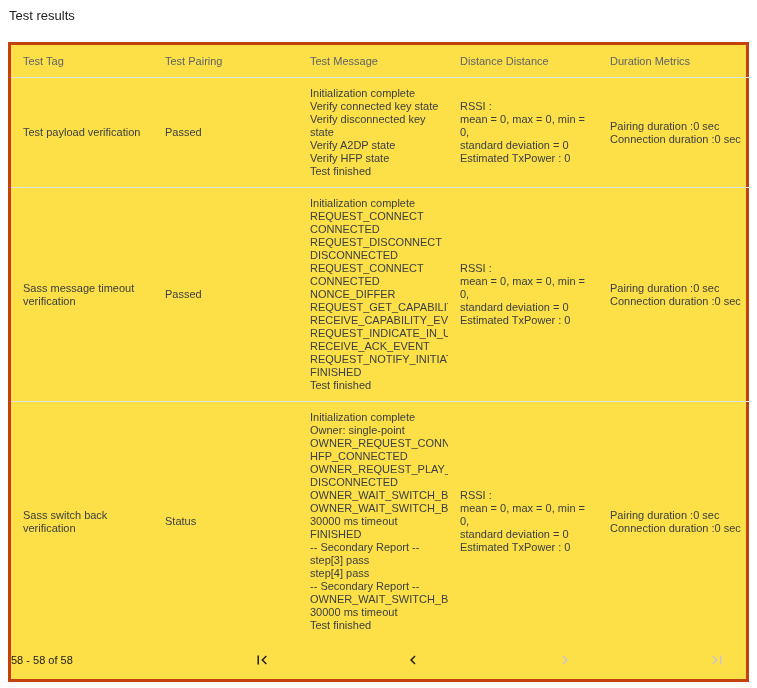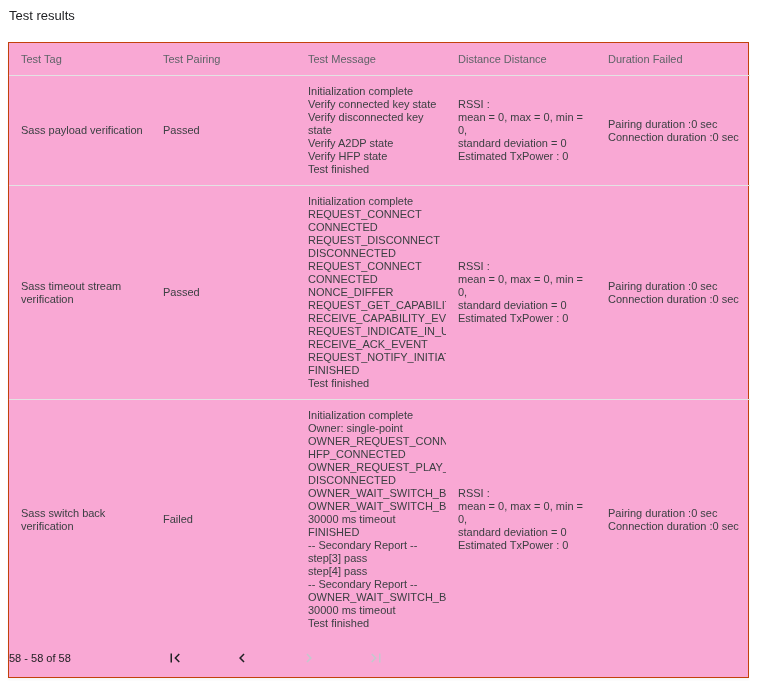--- a/index.html
+++ b/index.html
@@ -12,22 +12,22 @@
     overflow: hidden;
   }
   .page-title {
     margin: 8px 0 0 9px;
     font-size: 13px;
     color: #202124;
     font-weight: 400;
   }
   .results-card {
     margin: 19px 8px 2px 8px;
-    border: 1px solid #c2410c;
-    background: #f9a8d4;
+    border: 3px solid #c2410c;
+    background: #fde047;
     box-shadow: 0 2px 2px rgba(0,0,0,0.04);
   }
   table.results-table {
     width: 100%;
     border-collapse: collapse;
     table-layout: fixed;
   }
   col.c-tag { width: 142px; }
   col.c-status { width: 145px; }
   col.c-message { width: 150px; }
@@ -57,21 +57,21 @@
     border-top: 1px solid #e3e3e3;
   }
   td.cell-message {
     padding-top: 9px;
     padding-bottom: 9px;
   }
   .pagination-bar {
     height: 38px;
     display: flex;
     align-items: center;
-    justify-content: flex-start;
+    justify-content: space-between;
     padding-right: 20px;
   }
   .pagination-range {
     font-size: 11px;
     color: #202124;
     margin-right: 46px;
   }
   .pg-btn {
     width: 18px;
     height: 18px;
@@ -101,42 +101,42 @@
         <col class="c-message">
         <col class="c-distance">
         <col class="c-duration">
     </colgroup>
     <thead>
       <tr>
         <th>Test Tag</th>
         <th>Test Pairing</th>
         <th>Test Message</th>
         <th>Distance Distance</th>
-        <th>Duration Failed</th>
+        <th>Duration Metrics</th>
       </tr>
     </thead>
     <tbody>
       <tr>
-        <td class="cell-tag">Sass payload verification</td>
+        <td class="cell-tag">Test payload verification</td>
         <td class="cell-status">Passed</td>
         <td class="cell-message">Initialization complete
 Verify connected key state
 Verify disconnected key state
 Verify A2DP state
 Verify HFP state
 Test finished</td>
         <td class="cell-distance">RSSI :
 mean = 0, max = 0, min = 0,
 standard deviation = 0
 Estimated TxPower : 0</td>
         <td class="cell-duration">Pairing duration :0 sec
 Connection duration :0 sec</td>
       </tr>
       <tr>
-        <td class="cell-tag">Sass timeout stream verification</td>
+        <td class="cell-tag">Sass message timeout verification</td>
         <td class="cell-status">Passed</td>
         <td class="cell-message">Initialization complete
 REQUEST_CONNECT
 CONNECTED
 REQUEST_DISCONNECT
 DISCONNECTED
 REQUEST_CONNECT
 CONNECTED
 NONCE_DIFFER
 REQUEST_GET_CAPABILITY
@@ -148,21 +148,21 @@
 Test finished</td>
         <td class="cell-distance">RSSI :
 mean = 0, max = 0, min = 0,
 standard deviation = 0
 Estimated TxPower : 0</td>
         <td class="cell-duration">Pairing duration :0 sec
 Connection duration :0 sec</td>
       </tr>
       <tr>
         <td class="cell-tag">Sass switch back verification</td>
-        <td class="cell-status">Failed</td>
+        <td class="cell-status">Status</td>
         <td class="cell-message">Initialization complete
 Owner: single-point
 OWNER_REQUEST_CONNECT
 HFP_CONNECTED
 OWNER_REQUEST_PLAY_MED
 DISCONNECTED
 OWNER_WAIT_SWITCH_BACK
 OWNER_WAIT_SWITCH_BACK
 30000 ms timeout
 FINISHED

